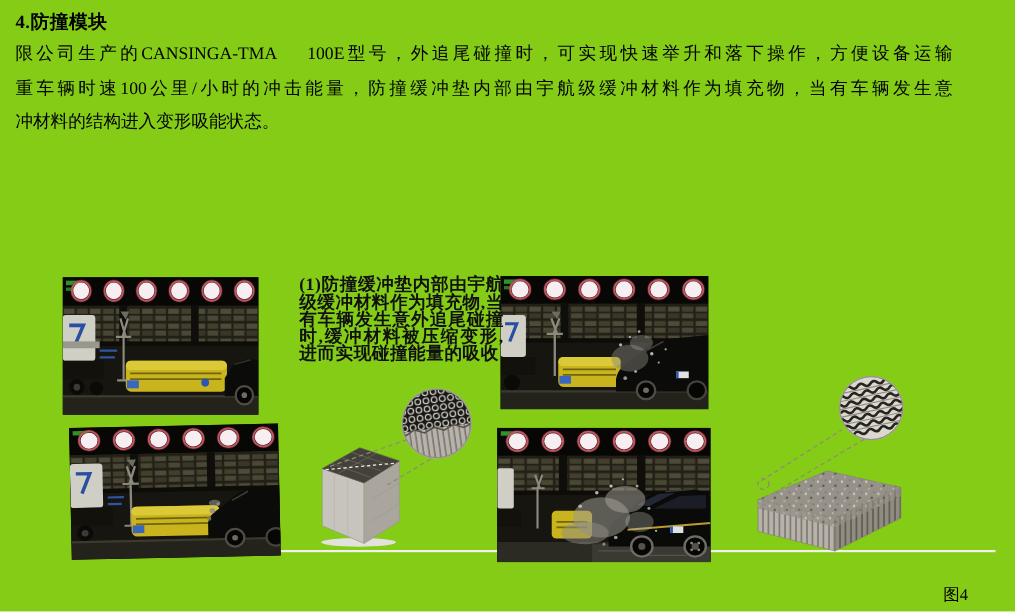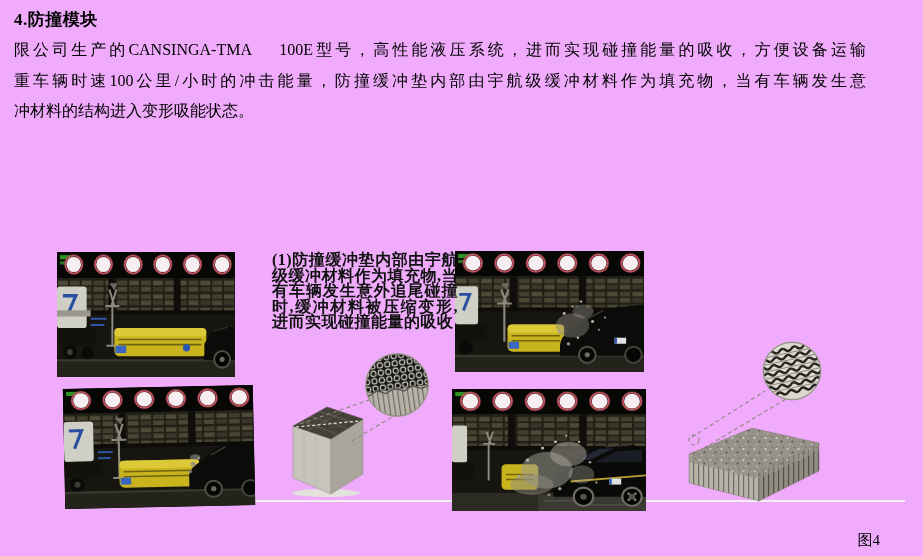--- a/index.html
+++ b/index.html
@@ -1,17 +1,17 @@
 <!DOCTYPE html>
 <html><head>
 <meta charset="utf-8">
 <style>
   html,body{margin:0;padding:0;background:#fff;}
   body{width:923px;height:556px;overflow:hidden;font-family:"Liberation Serif","DejaVu Serif",serif;color:#000;}
-  .page{position:relative;width:923px;height:556px;background:#f0abfc;}
+  .page{position:relative;width:923px;height:556px;background:#84cc16;}
   .heading{position:absolute;left:14px;top:8px;font-size:17px;font-weight:bold;letter-spacing:.5px;}
   .para{position:absolute;left:14px;top:35px;width:852px;}
   .pline{font-size:16px;line-height:30.5px;height:30.5px;overflow:hidden;white-space:pre-wrap;
          text-align:justify;text-align-last:justify;text-justify:inter-character;}
   .pline.first{text-indent:32px;}
   .pline.last{text-align-last:left;}
   .photo{position:absolute;overflow:hidden;background:#14130d;}
   .photo svg{display:block;width:100%;height:100%;}
   .rot{transform:rotate(-1.2deg);}
   .annotation{position:absolute;left:272px;top:252px;width:186px;font-size:16px;font-weight:bold;
@@ -23,21 +23,21 @@
   .faintline{position:absolute;left:255px;top:500px;width:650px;height:2px;background:#f1f0ec;}
 </style>
 </head>
 <body>
 
 <div class="page">
 
   <div class="heading">4.防撞模块</div>
 
   <div class="para">
-    <div class="pline">限公司生产的CANSINGA-TMA    100E型号，高性能液压系统，进而实现碰撞能量的吸收，方便设备运输</div>
+    <div class="pline">限公司生产的CANSINGA-TMA    100E型号，外追尾碰撞时，可实现快速举升和落下操作，方便设备运输</div>
     <div class="pline">重车辆时速100公里/小时的冲击能量，防撞缓冲垫内部由宇航级缓冲材料作为填充物，当有车辆发生意</div>
     <div class="pline last">冲材料的结构进入变形吸能状态。</div>
   </div>
 
   <svg width="0" height="0" style="position:absolute">
     <defs>
       <pattern id="winPat" width="24" height="13" patternUnits="userSpaceOnUse">
         <rect width="24" height="13" fill="#211f16"></rect>
         <rect x="1" y="1.5" width="10" height="4.5" fill="#4e4b38"></rect>
         <rect x="13" y="1.5" width="10" height="4.5" fill="#433f2e"></rect>

